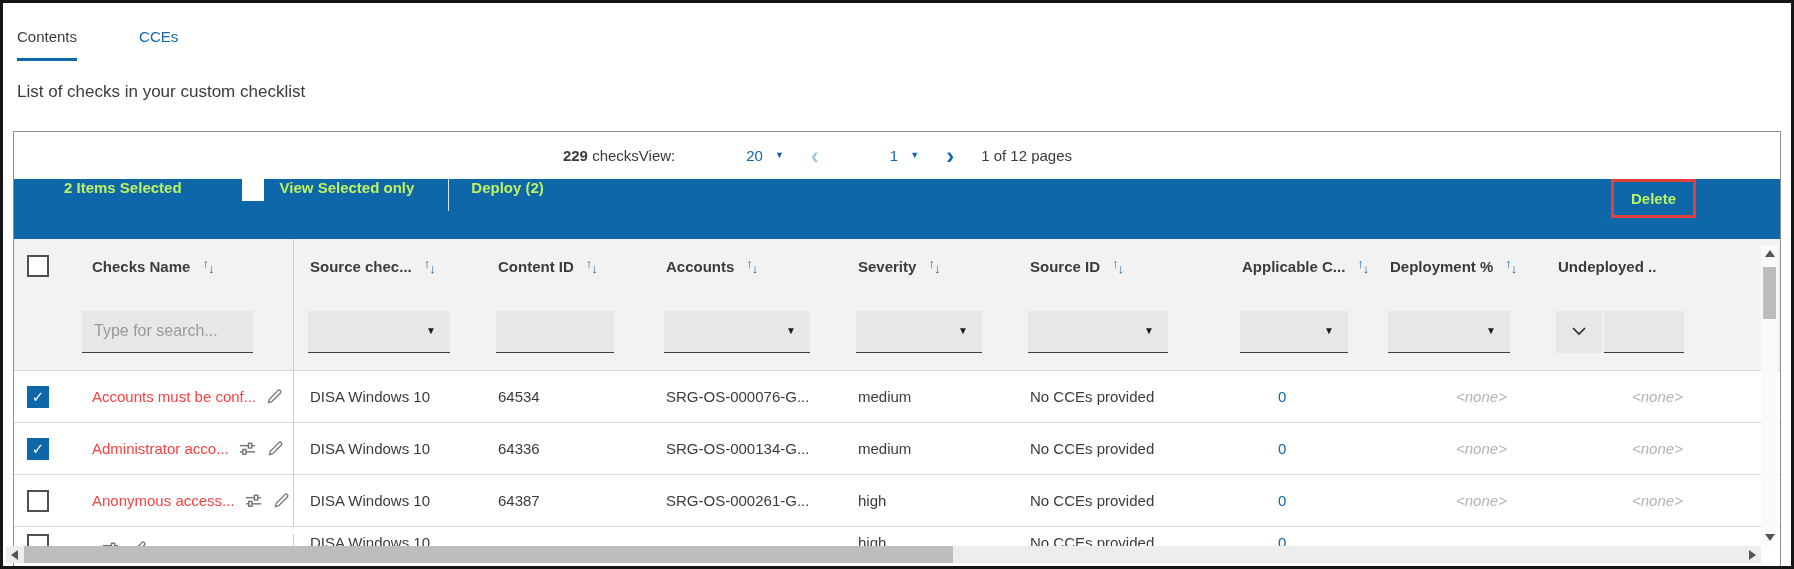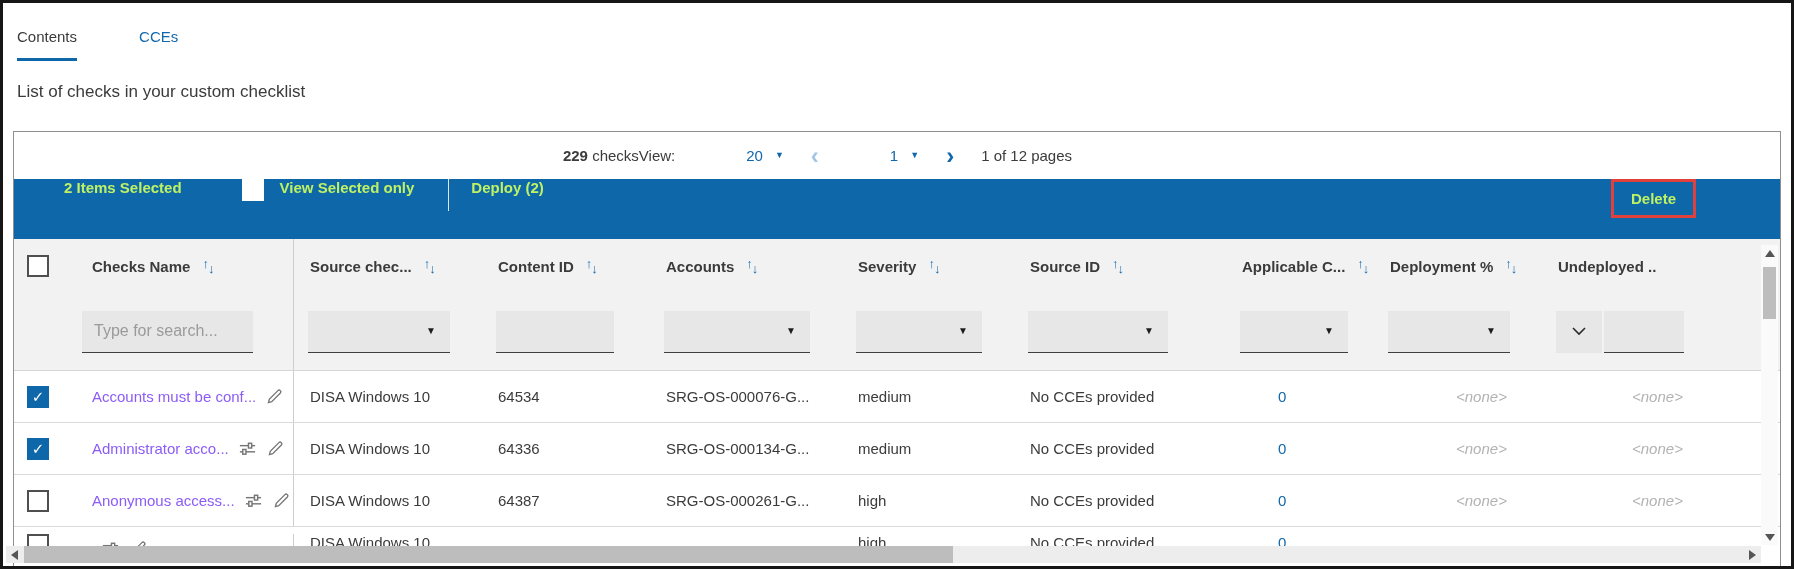--- a/index.html
+++ b/index.html
@@ -80,21 +80,21 @@
              justify-content:flex-end; padding-right:14px; cursor:pointer; }
   .f-select .sel-caret{ font-size:10px; color:#1c1c1c; line-height:1; }
   .f-select.narrow{ width:calc(100% - 40px); }
   .undep-filter{ display:flex; align-items:stretch; margin-left:14px; gap:2px; height:42px; }
   .undep-chevbox{ width:46px; background:#e7e7e7; display:flex; align-items:center; justify-content:center; cursor:pointer; }
   .undep-input{ width:80px; background:#e7e7e7; border:none; border-bottom:1px solid #3f3f3f; }
 
   .row{ height:52px; background:#fff; border-bottom:1px solid #dadada; font-size:15px; }
   .row .cell{ padding-left:16px; white-space:nowrap; overflow:hidden; }
   .name-cell{ padding-left:30px; display:flex; align-items:center; gap:9px; overflow:hidden; }
-  .link{ color:#8b5cf6; cursor:pointer; white-space:nowrap; }
+  .link{ color:#ef4444; cursor:pointer; white-space:nowrap; }
   .rownum-link{ color:#1168ad; cursor:pointer; }
   .cell.applicable{ padding-left:52px; }
   .cell.muted{ color:#b3b3b3; font-style:italic; padding-left:82px; }
   .cell.muted.last{ padding-left:90px; }
   .icon-btn{ display:inline-flex; cursor:pointer; flex:0 0 auto; }
   .row.partial{ height:26px; overflow:hidden; border-bottom:none; align-items:flex-start; }
   .row.partial > *{ margin-top:7px; }
   .row.partial .cb{ margin-top:0; }
 
   

